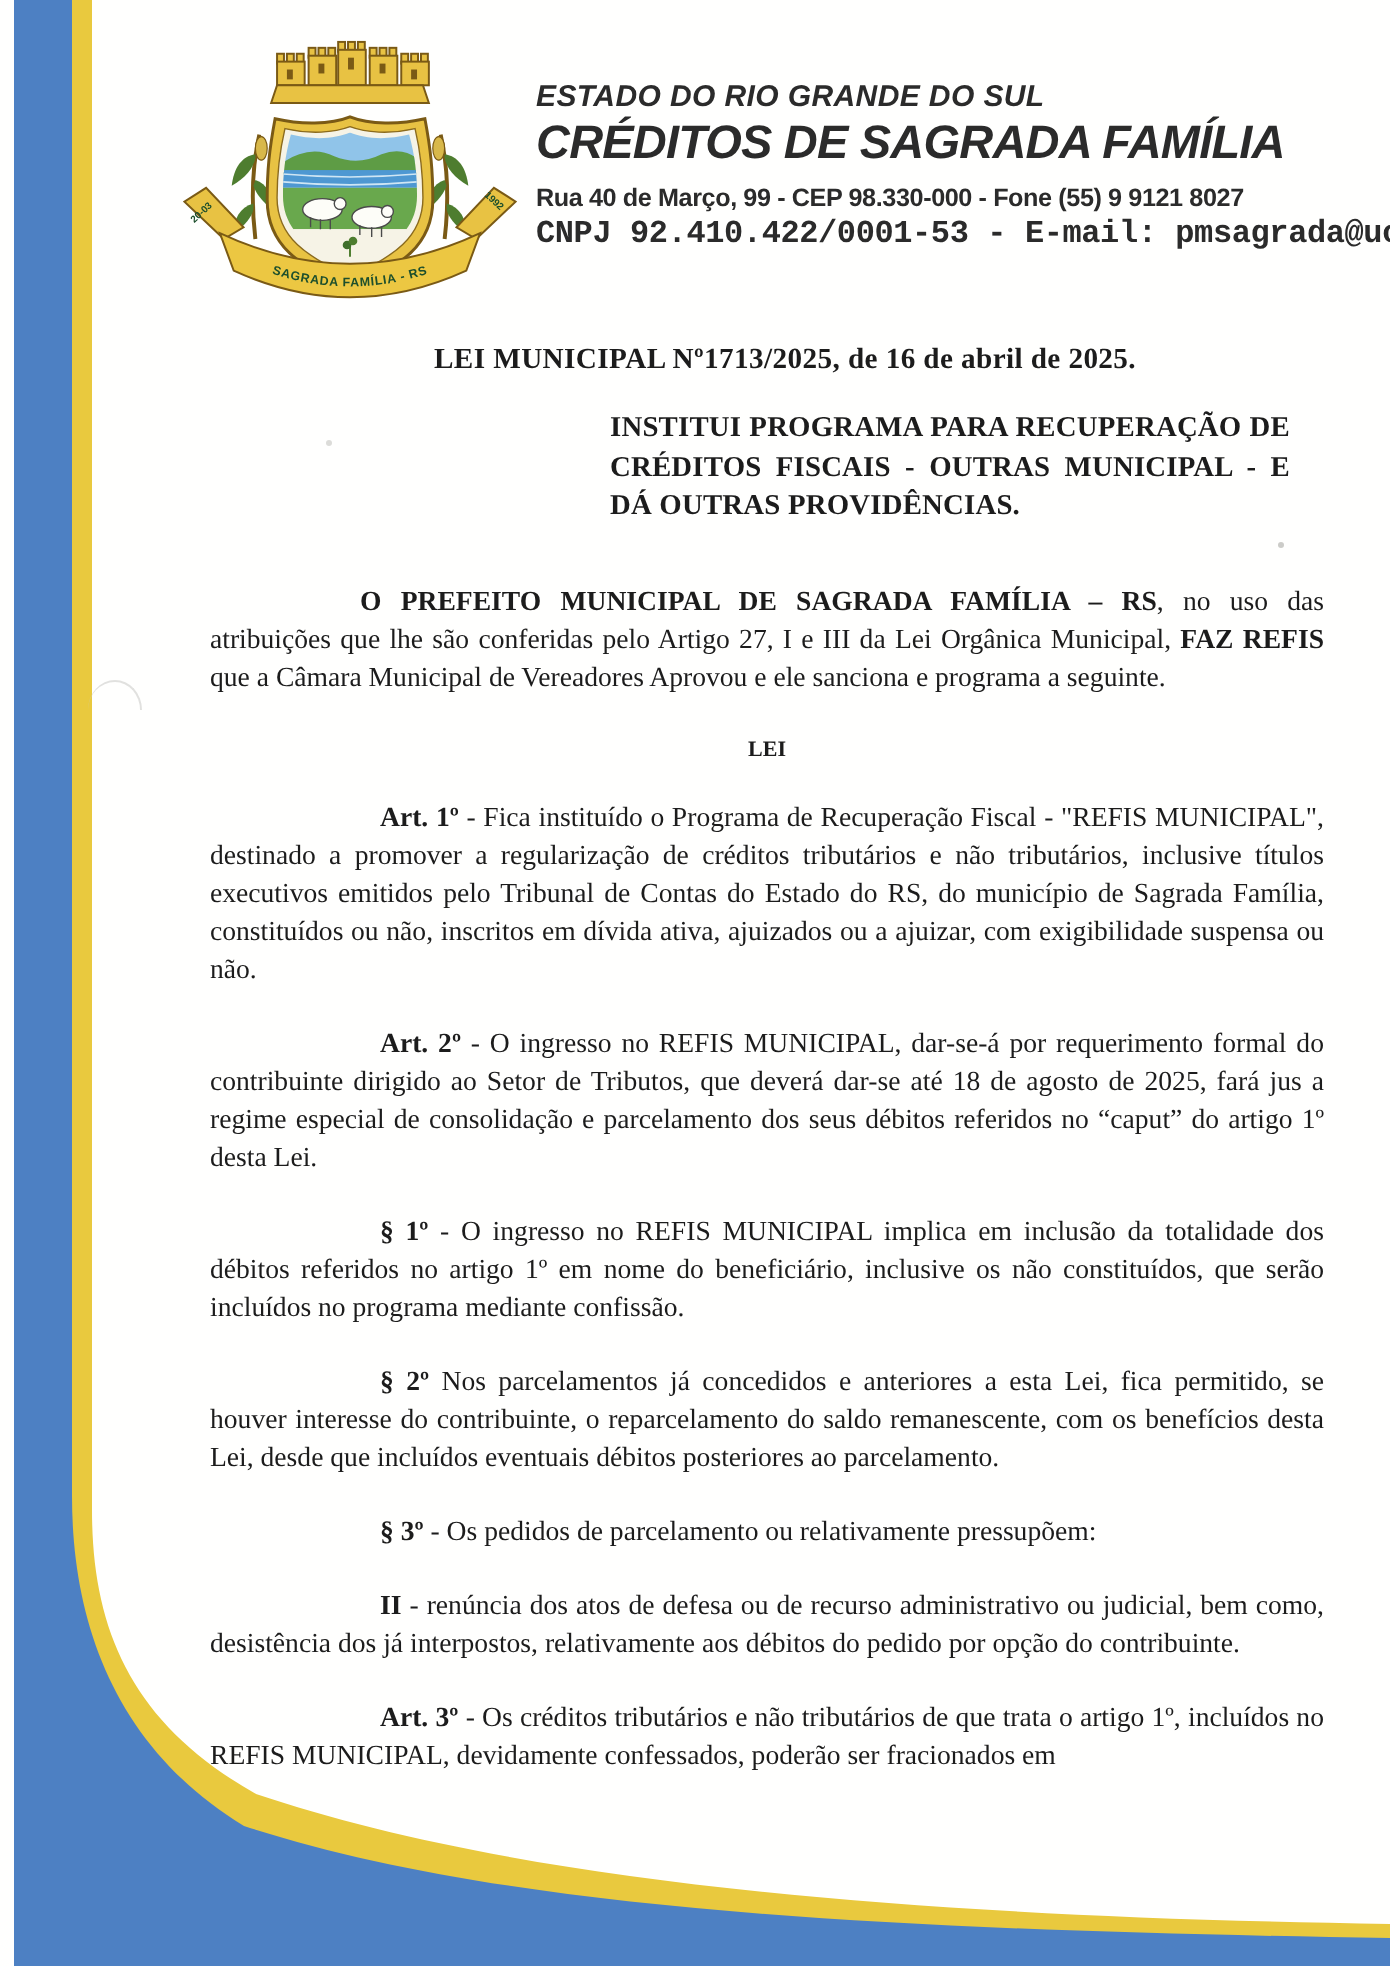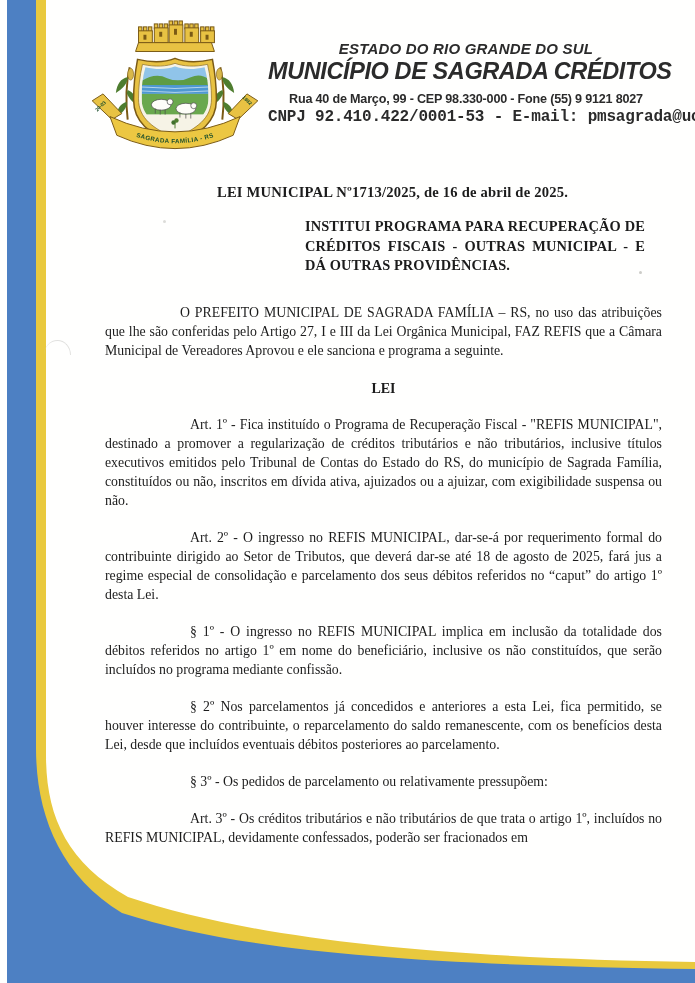--- a/index.html
+++ b/index.html
@@ -5,35 +5,35 @@
   html,body{margin:0;padding:0;background:#ffffff;}
   .page{position:relative;width:695px;height:983px;background:#fffffe;overflow:hidden;
         font-family:"Liberation Serif",serif;color:#1c1c1c;}
   .deco{position:absolute;left:0;top:0;z-index:0;pointer-events:none;}
   .punch{position:absolute;left:44px;top:340px;width:26px;height:14px;border:1px solid #c9c9c6;
          border-bottom:none;border-left:none;border-radius:50% 50% 0 0/100% 100% 0 0;opacity:.55;z-index:1;}
   .speck{position:absolute;width:3px;height:3px;border-radius:50%;background:#9a9a94;opacity:.5;z-index:1;}
 
   header{position:absolute;left:0;top:0;width:695px;z-index:2;}
   .emblem{position:absolute;left:76px;top:18px;}
-  .head-text{position:absolute;left:268px;top:40px;width:396px;text-align:center;
+  .head-text{position:absolute;left:268px;top:40px;width:396px;text-align:left;
              font-family:"Liberation Sans",sans-serif;color:#2b2b2b;}
   .state{font-size:15px;font-weight:bold;font-style:italic;letter-spacing:.2px;}
   .muni{font-size:23.5px;font-weight:bold;font-style:italic;letter-spacing:-.4px;margin-top:1px;white-space:nowrap;}
   .addr{font-size:12.6px;font-weight:bold;margin-top:7px;letter-spacing:-.2px;white-space:nowrap;}
   .addr2{font-size:16px;font-weight:bold;margin-top:2px;letter-spacing:-.2px;white-space:nowrap;font-family:Liberation Mono, monospace;}
 
-  main{position:absolute;left:105px;top:184px;width:557px;z-index:2;}
+  main{position:absolute;left:105px;top:172px;width:557px;z-index:2;}
   .law-title{margin:0 0 0 112px;font-size:14.6px;font-weight:bold;letter-spacing:.2px;}
   .summary{margin:16px 0 0 200px;width:340px;font-size:14.4px;font-weight:bold;
            text-align:justify;line-height:19.6px;letter-spacing:.1px;}
   .para{margin:18px 0 0 0;font-size:13.8px;line-height:19px;text-align:justify;text-indent:85px;}
   .preamble{margin-top:27px;text-indent:75px;}
-  .lei-heading{margin:21px 0 3px 0;text-align:center;font-size:14px;font-weight:bold;}
-  .b{font-weight:normal;}
+  .lei-heading{margin:21px 0 3px 0;text-align:center;font-size:11px;font-weight:bold;}
+  .b{font-weight:bold;}
 </style>
 </head>
 <body>
 
 <div class="page">
 
   <svg class="deco" width="695" height="983" viewBox="0 0 695 983">
     <path d="M46,0 L46,755 C46,815 66,862 128,897 C250,938 430,958 695,962 L695,983 L7,983 L7,0 Z" fill="#e9c93e"></path>
     <path d="M36,0 L36,748 C36,812 58,874 122,913 C248,954 432,965 695,969 L695,983 L7,983 L7,0 Z" fill="#4d80c3"></path>
   </svg>
@@ -126,32 +126,33 @@
         <text font-family="Liberation Sans, sans-serif" font-size="6.3" font-weight="bold" fill="#1d4f2c" letter-spacing="0.4">
           <textPath href="#rb" startOffset="50%" text-anchor="middle">SAGRADA FAMÍLIA - RS</textPath>
         </text>
         <text transform="translate(21,95) rotate(-43)" font-family="Liberation Sans, sans-serif" font-size="5" font-weight="bold" fill="#1d4f2c">20-03</text>
         <text transform="translate(168,81) rotate(43)" font-family="Liberation Sans, sans-serif" font-size="5" font-weight="bold" fill="#1d4f2c">1992</text>
       </g>
     </svg>
 
     <div class="head-text">
       <div class="state">ESTADO DO RIO GRANDE DO SUL</div>
-      <div class="muni">MUNICÍPIO DE SAGRADA CRÉDITOS</div>
+      <div class="muni">CRÉDITOS DE SAGRADA FAMÍLIA</div>
       <div class="addr">Rua 40 de Março, 99 - CEP 98.330-000 - Fone (55) 9 9121 8027</div>
       <div class="addr2">CNPJ 92.410.422/0001-53 - E-mail: pmsagrada@uol.com.br</div>
     </div>
   </header>
 
   <main>
     <p class="law-title">LEI MUNICIPAL Nº1713/2025, de 16 de abril de 2025.</p>
     <p class="summary">INSTITUI PROGRAMA PARA RECUPERAÇÃO DE CRÉDITOS FISCAIS - OUTRAS MUNICIPAL - E DÁ OUTRAS PROVIDÊNCIAS.</p>
     <p class="para preamble"><span class="b">O PREFEITO MUNICIPAL DE SAGRADA FAMÍLIA – RS</span><span>, no uso das atribuições que lhe são conferidas pelo Artigo 27, I e III da Lei Orgânica Municipal, </span><span class="b">FAZ REFIS</span><span> que a Câmara Municipal de Vereadores Aprovou e ele sanciona e programa a seguinte.</span></p>
     <p class="lei-heading">LEI</p>
     <p class="para"><span class="b">Art. 1º</span><span> - Fica instituído o Programa de Recuperação Fiscal - "REFIS MUNICIPAL", destinado a promover a regularização de créditos tributários e não tributários, inclusive títulos executivos emitidos pelo Tribunal de Contas do Estado do RS, do município de Sagrada Família, constituídos ou não, inscritos em dívida ativa, ajuizados ou a ajuizar, com exigibilidade suspensa ou não.</span></p>
     <p class="para"><span class="b">Art. 2º</span><span> - O ingresso no REFIS MUNICIPAL, dar-se-á por requerimento formal do contribuinte dirigido ao Setor de Tributos, que deverá dar-se até 18 de agosto de 2025, fará jus a regime especial de consolidação e parcelamento dos seus débitos referidos no “caput” do artigo 1º desta Lei.</span></p>
     <p class="para"><span class="b">§ 1º</span><span> - O ingresso no REFIS MUNICIPAL implica em inclusão da totalidade dos débitos referidos no artigo 1º em nome do beneficiário, inclusive os não constituídos, que serão incluídos no programa mediante confissão.</span></p>
     <p class="para"><span class="b">§ 2º</span><span> Nos parcelamentos já concedidos e anteriores a esta Lei, fica permitido, se houver interesse do contribuinte, o reparcelamento do saldo remanescente, com os benefícios desta Lei, desde que incluídos eventuais débitos posteriores ao parcelamento.</span></p>
     <p class="para"><span class="b">§ 3º</span><span> - Os pedidos de parcelamento ou relativamente pressupõem:</span></p>
+    <p class="para"><span class="b">II</span><span> - renúncia dos atos de defesa ou de recurso administrativo ou judicial, bem como, desistência dos já interpostos, relativamente aos débitos do pedido por opção do contribuinte.</span></p>
     <p class="para"><span class="b">Art. 3º</span><span> - Os créditos tributários e não tributários de que trata o artigo 1º, incluídos no REFIS MUNICIPAL, devidamente confessados, poderão ser fracionados em</span></p>
   </main>
 
 </div>
 
 </body></html>

